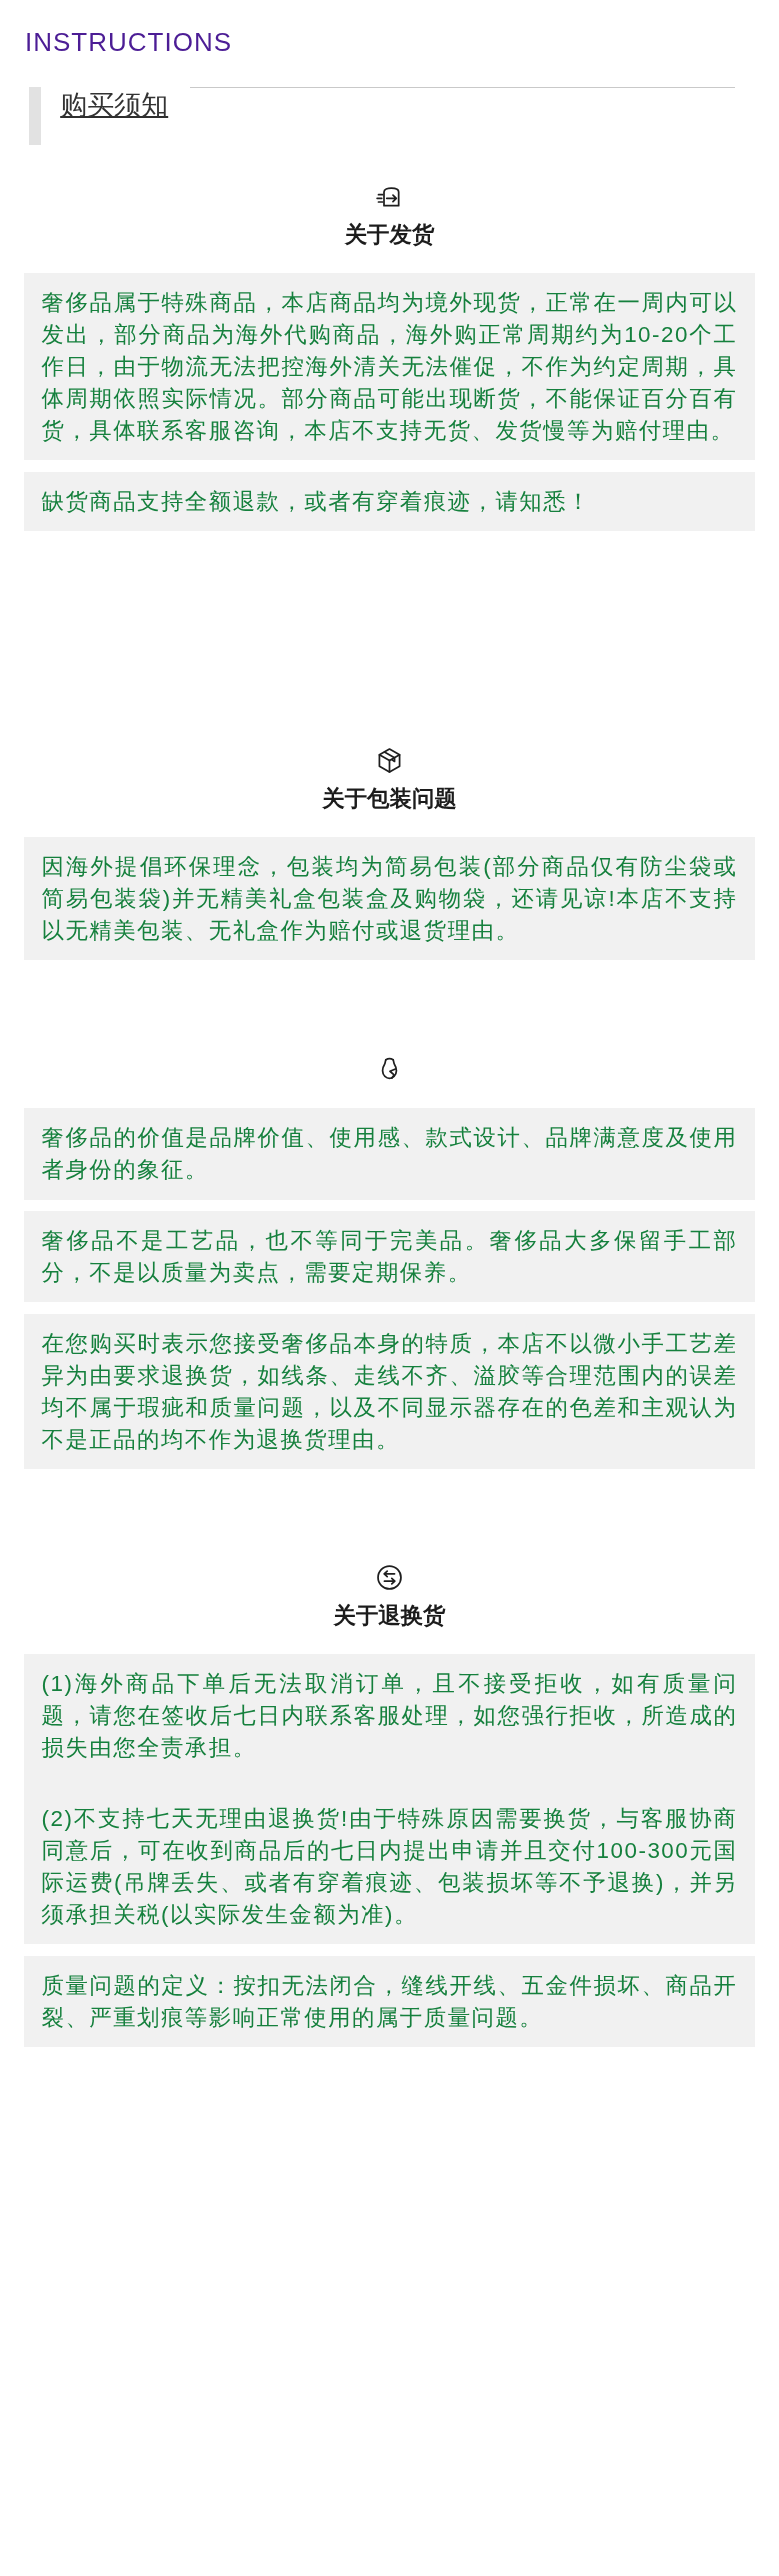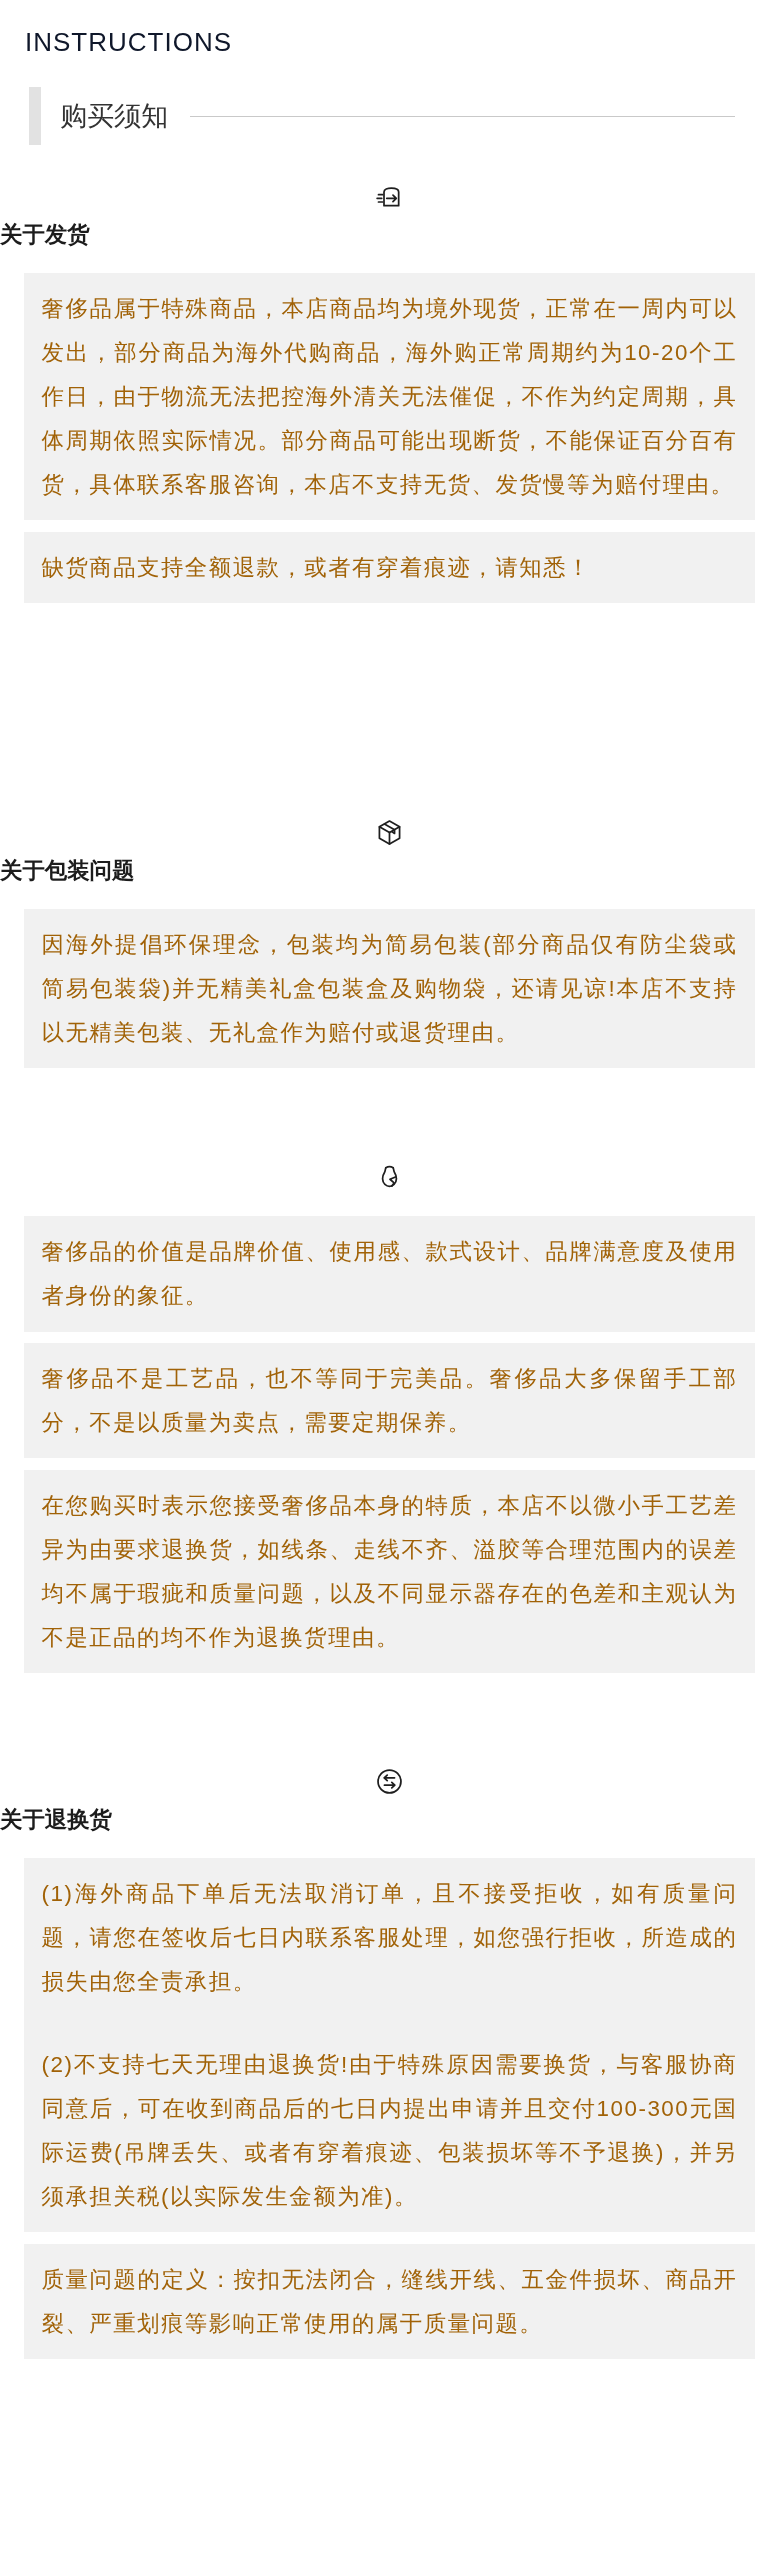--- a/index.html
+++ b/index.html
@@ -1,33 +1,33 @@
 <!DOCTYPE html>
 <html><head>
 <meta charset="utf-8">
 <style>
   html,body{margin:0;padding:0;background:#ffffff;}
   body{width:779px;font-family:"Liberation Sans","DejaVu Sans",sans-serif;color:#2e2e2e;}
   .page{width:779px;overflow:hidden;background:#fff;}
 
-  .heading{margin:27px 0 0 25px;font-size:26px;font-weight:400;letter-spacing:1px;color:#0f172a;}
+  .heading{margin:27px 0 0 25px;font-size:26px;font-weight:400;letter-spacing:1px;color:#4c1d95;}
 
-  .subheader{display:flex;align-items:center;margin:29px 0 33px 29px;}
+  .subheader{display:flex;margin:29px 0 33px 29px;text-decoration:underline;}
   .subbar{width:11.7px;height:58px;background:#e2e2e2;flex:0 0 auto;}
   .subtitle{font-size:27px;color:#333;margin-left:19.5px;white-space:nowrap;}
   .subline{flex:1;height:1px;background:#c9c9c9;margin:0 44px 0 21.4px;}
 
   .sec{margin-top:35px;}
-  .sec-head{text-align:left;margin-bottom:23.4px;}
+  .sec-head{text-align:center;margin-bottom:23.4px;}
   .sec-icon{display:block;margin:0 auto 5.8px auto;width:33px;height:33px;}
   .sec-icon svg{width:33px;height:33px;display:block;margin:0 auto;}
   .sec-title{margin:0;font-size:22.4px;font-weight:700;color:#1c1c1c;}
 
   .block{background:#f1f1f1;margin:0 24px 11.7px 24px;padding:13.6px 17.5px;
-         font-size:22.4px;letter-spacing:1.5px;line-height:44px;color:#a16207;
+         font-size:22.4px;letter-spacing:1.5px;line-height:32px;color:#15803d;
          text-align:justify;}
   .block p{margin:0;}
   .block p + p{margin-top:39px;}
 
   .gap-large{height:166px;}
   .gap-mid{height:45px;}
 
   svg path, svg circle, svg polyline{fill:none;stroke:#1f1f1f;stroke-width:1.9;
       stroke-linecap:round;stroke-linejoin:round;}
 </style>

